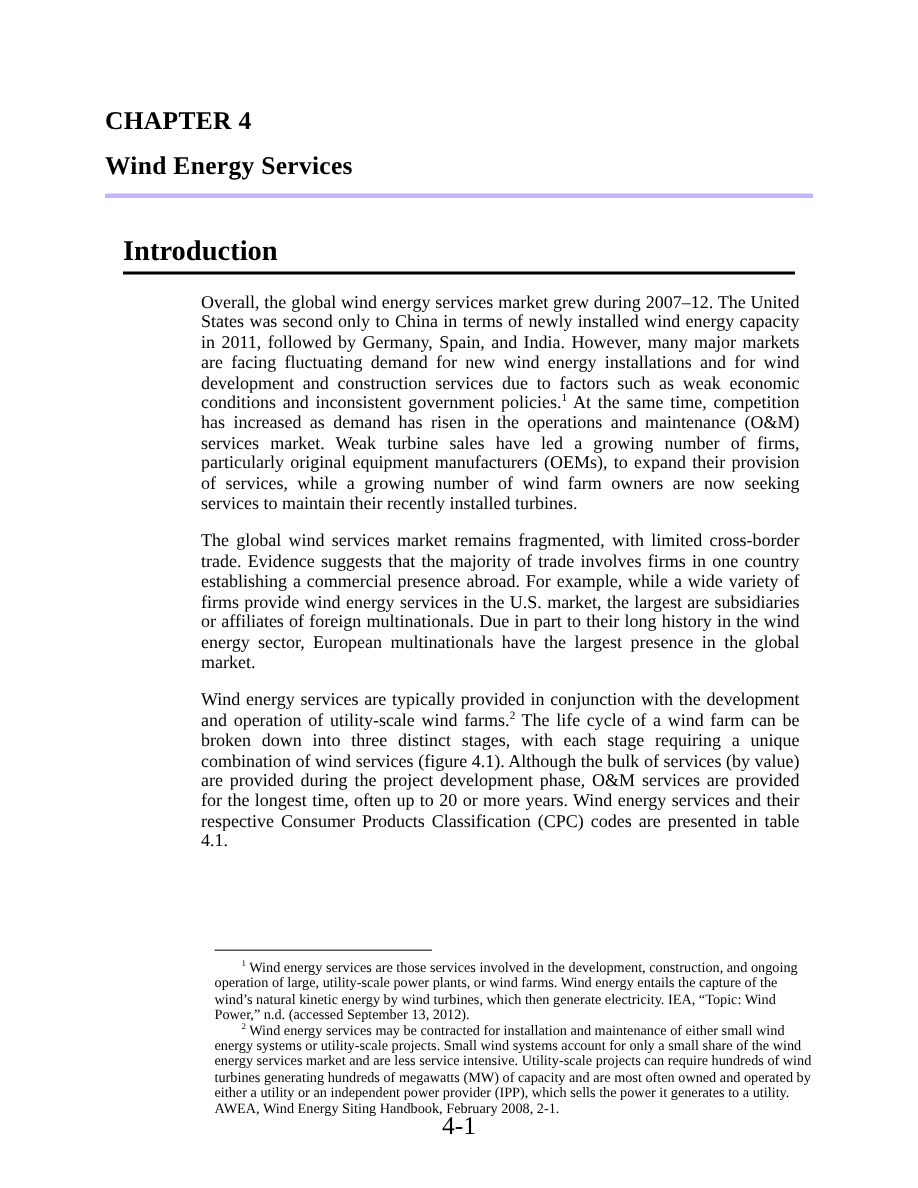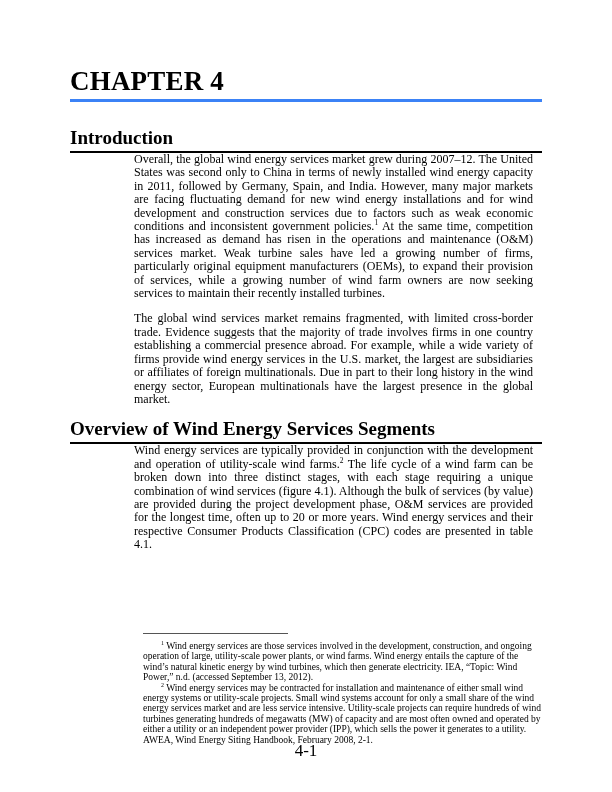--- a/index.html
+++ b/index.html
@@ -15,33 +15,33 @@
   }
   .margins {
     position: absolute;
     left: 70px;
     top: 0;
     width: 472px; 
   }
   .chapter-heading {
     margin-top: 66px;
     font-weight: bold;
-    font-size: 27px;
+    font-size: 17px;
     line-height: 30px;
     letter-spacing: 0.2px;
-    border-bottom: 3px solid #3b82f6;
+    border-bottom: 3px solid #c4b5fd;
     padding-bottom: 3px;
   }
   .section-heading {
     font-weight: bold;
     font-size: 19px;
     line-height: 21px;
     border-bottom: 2px solid #000000;
     padding-bottom: 3px;
-    margin: 0;
+    margin: 12px;
   }
   .section-heading.intro { margin-top: 25px; }
   .section-heading.overview { margin-top: 10px; }
   .body-block {
     margin-left: 64px;  
     width: 399px;       
   }
   p.body-para {
     font-size: 12px;
     line-height: 13.4px;
@@ -84,31 +84,31 @@
   }
 </style>
 </head>
 <body>
 
 <div class="page">
   <div class="margins">
 
     <div class="chapter-heading">
       <div>CHAPTER 4</div>
+      <div>Wind Energy Services</div>
     </div>
 
     <h2 class="section-heading intro">Introduction</h2>
 
     <div class="body-block">
       <p class="body-para first-after-intro"><span>Overall, the global wind energy services market grew during 2007–12. The United States was second only to China in terms of newly installed wind energy capacity in 2011, followed by Germany, Spain, and India. However, many major markets are facing fluctuating demand for new wind energy installations and for wind development and construction services due to factors such as weak economic conditions and inconsistent government policies.</span><sup class="fnref">1</sup><span> At the same time, competition has increased as demand has risen in the operations and maintenance (O&amp;M) services market. Weak turbine sales have led a growing number of firms, particularly original equipment manufacturers (OEMs), to expand their provision of services, while a growing number of wind farm owners are now seeking services to maintain their recently installed turbines.</span></p>
 
       <p class="body-para">The global wind services market remains fragmented, with limited cross-border trade. Evidence suggests that the majority of trade involves firms in one country establishing a commercial presence abroad. For example, while a wide variety of firms provide wind energy services in the U.S. market, the largest are subsidiaries or affiliates of foreign multinationals. Due in part to their long history in the wind energy sector, European multinationals have the largest presence in the global market.</p>
     </div>
 
-    <h2 class="section-heading overview">Overview of Wind Energy Services Segments</h2>
 
     <div class="body-block">
       <p class="body-para first-after-overview"><span>Wind energy services are typically provided in conjunction with the development and operation of utility-scale wind farms.</span><sup class="fnref">2</sup><span> The life cycle of a wind farm can be broken down into three distinct stages, with each stage requiring a unique combination of wind services (figure 4.1). Although the bulk of services (by value) are provided during the project development phase, O&amp;M services are provided for the longest time, often up to 20 or more years.  Wind energy services and their respective Consumer Products Classification (CPC) codes are presented in table 4.1.</span></p>
     </div>
 
   </div>
 
   <div class="footnote-area">
     <div class="footnote-rule"></div>
     <p class="footnote"><sup class="fnref">1</sup><span> Wind energy services are those services involved in the development, construction, and ongoing operation of large, utility-scale power plants, or wind farms. Wind energy entails the capture of the wind’s natural kinetic energy by wind turbines, which then generate electricity. IEA, “Topic: Wind Power,” n.d. (accessed September 13, 2012).</span></p>

